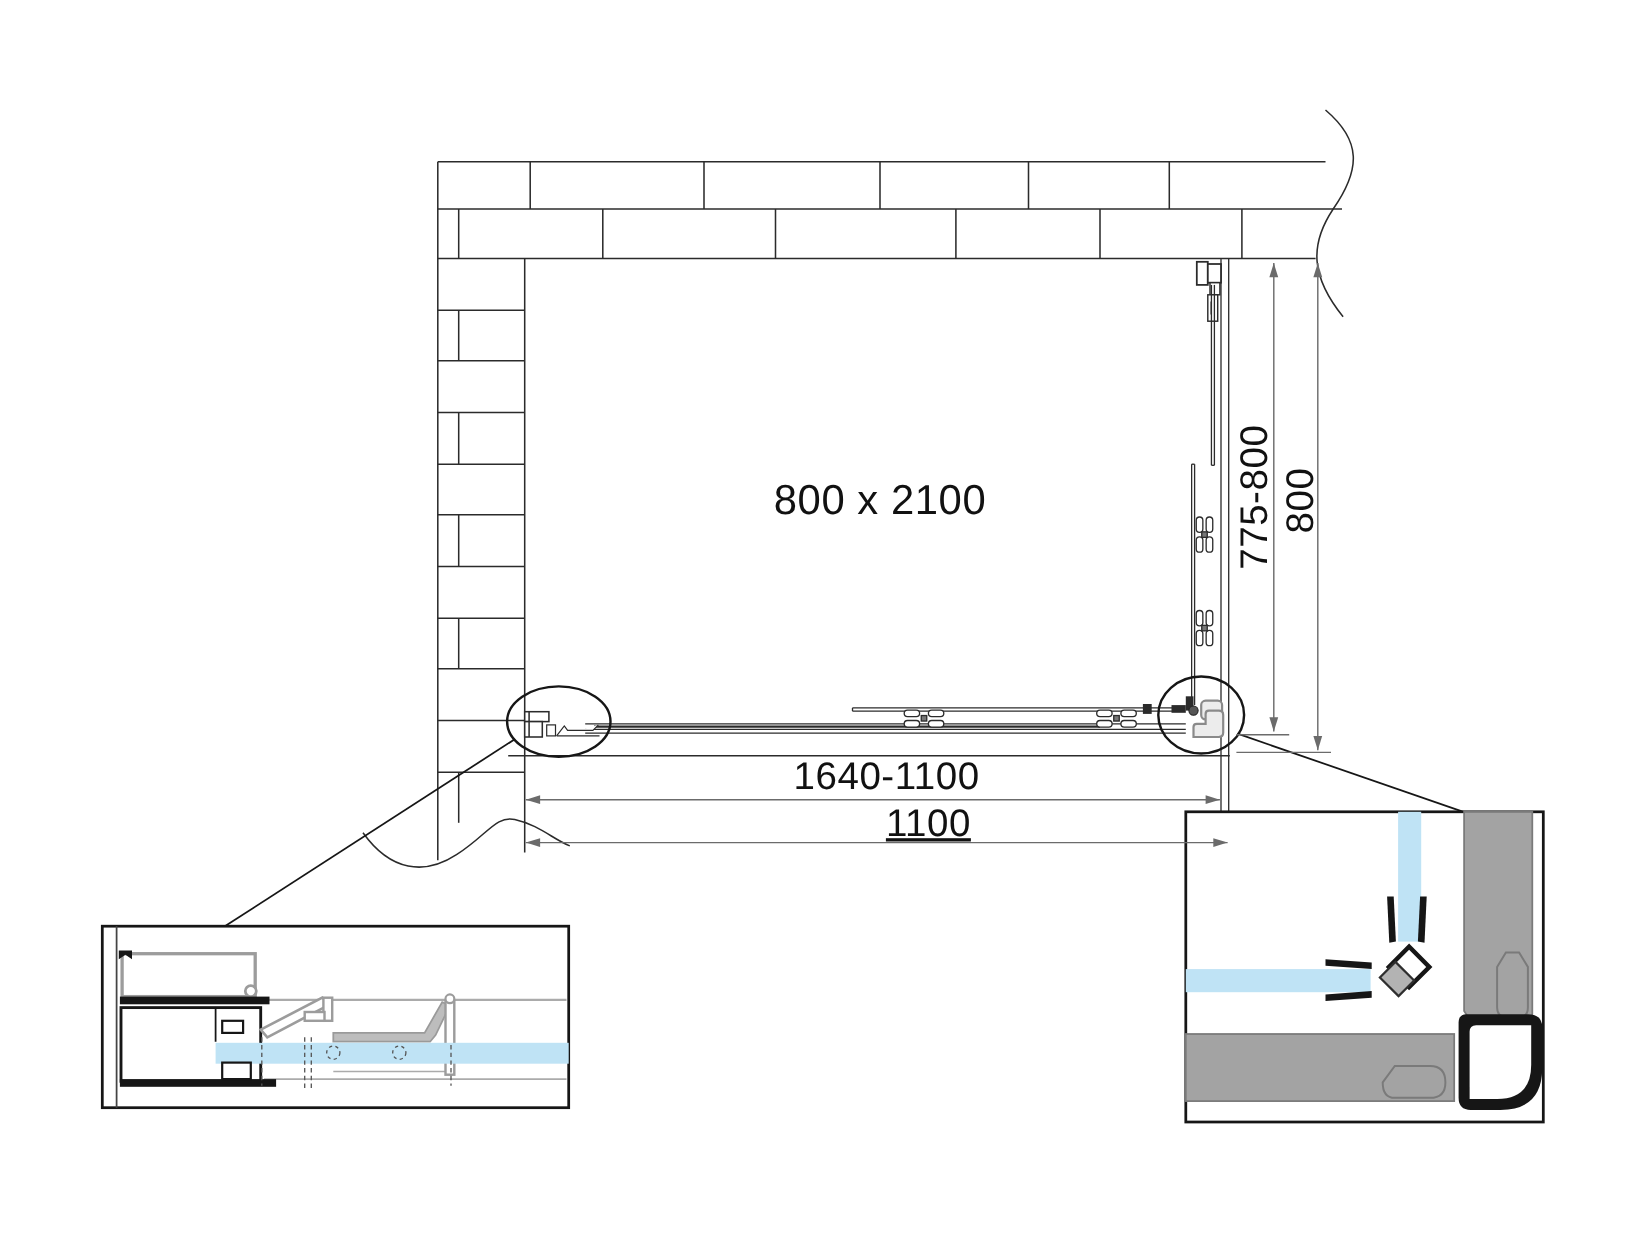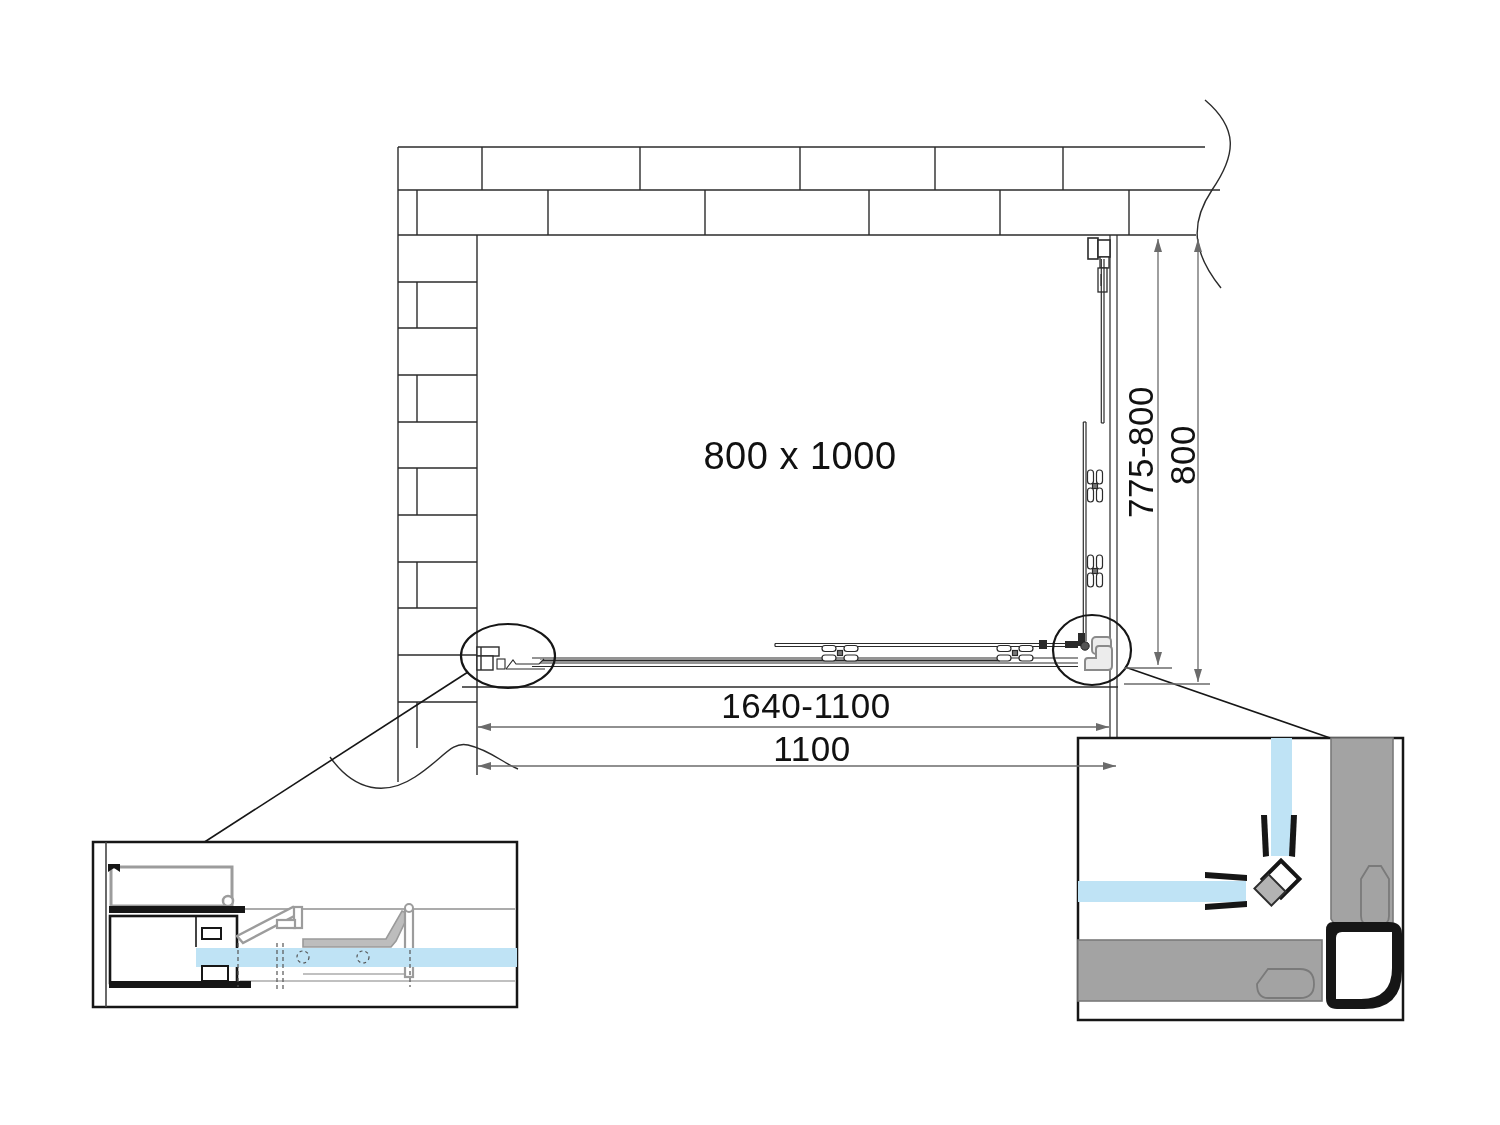--- a/index.html
+++ b/index.html
@@ -234,18 +234,18 @@
     <line x1="478" y1="727" x2="1109" y2="727"></line>
     <polygon points="478,727 491,723 491,731" stroke="none"></polygon>
     <polygon points="1109,727 1096,723 1096,731" stroke="none"></polygon>
 
     <line x1="478" y1="766" x2="1116" y2="766"></line>
     <polygon points="478,766 491,762 491,770" stroke="none"></polygon>
     <polygon points="1116,766 1103,762 1103,770" stroke="none"></polygon>
   </g>
 </svg>
 
-  <div class="lbl big" style="left:800px;top:456px;">800 x 1000</div>
+  <div class="lbl big" style="left:800px;top:456px;">800 x 2100</div>
   <div class="lbl dim" style="left:806px;top:706px;">1640-1100</div>
-  <div class="lbl dim" style="left:812px;top:749px;">1100</div>
+  <div class="lbl dim" style="left:844px;top:749px;text-decoration:underline;">1100</div>
   <div class="lbl dim vert" style="left:1141px;top:452px;">775-800</div>
   <div class="lbl dim vert" style="left:1183px;top:455px;">800</div>
 </div>
 
 </body></html>

